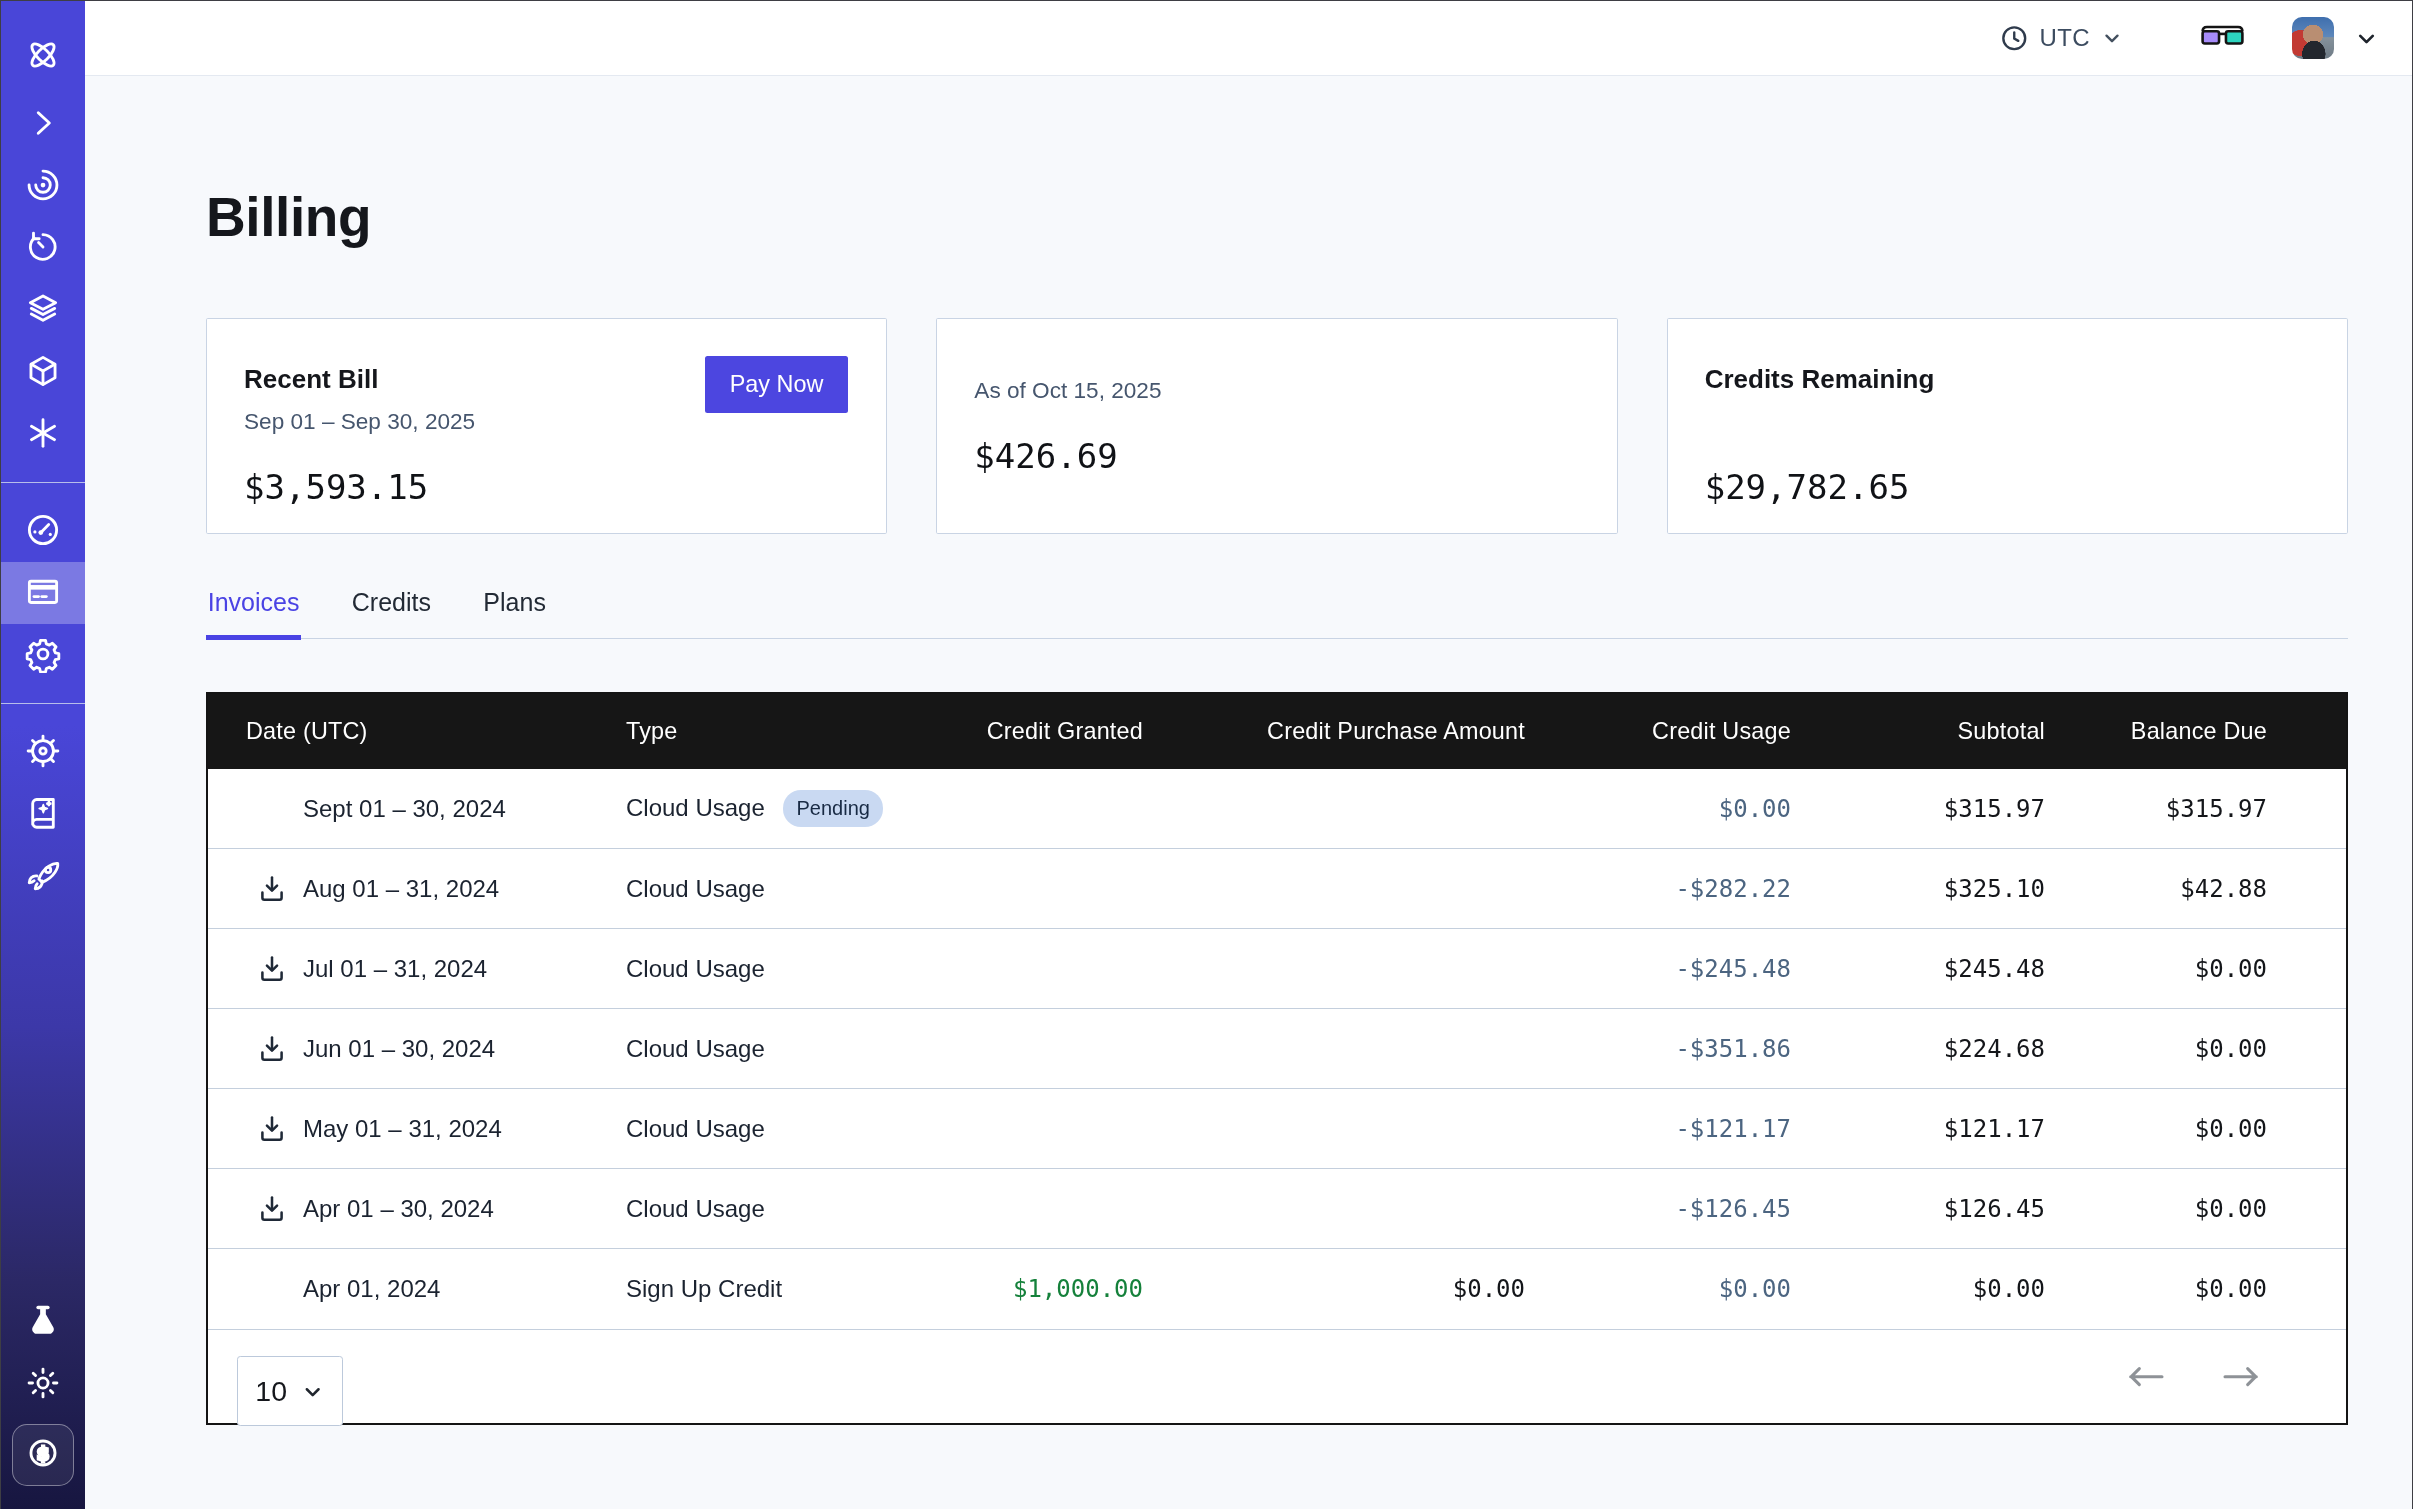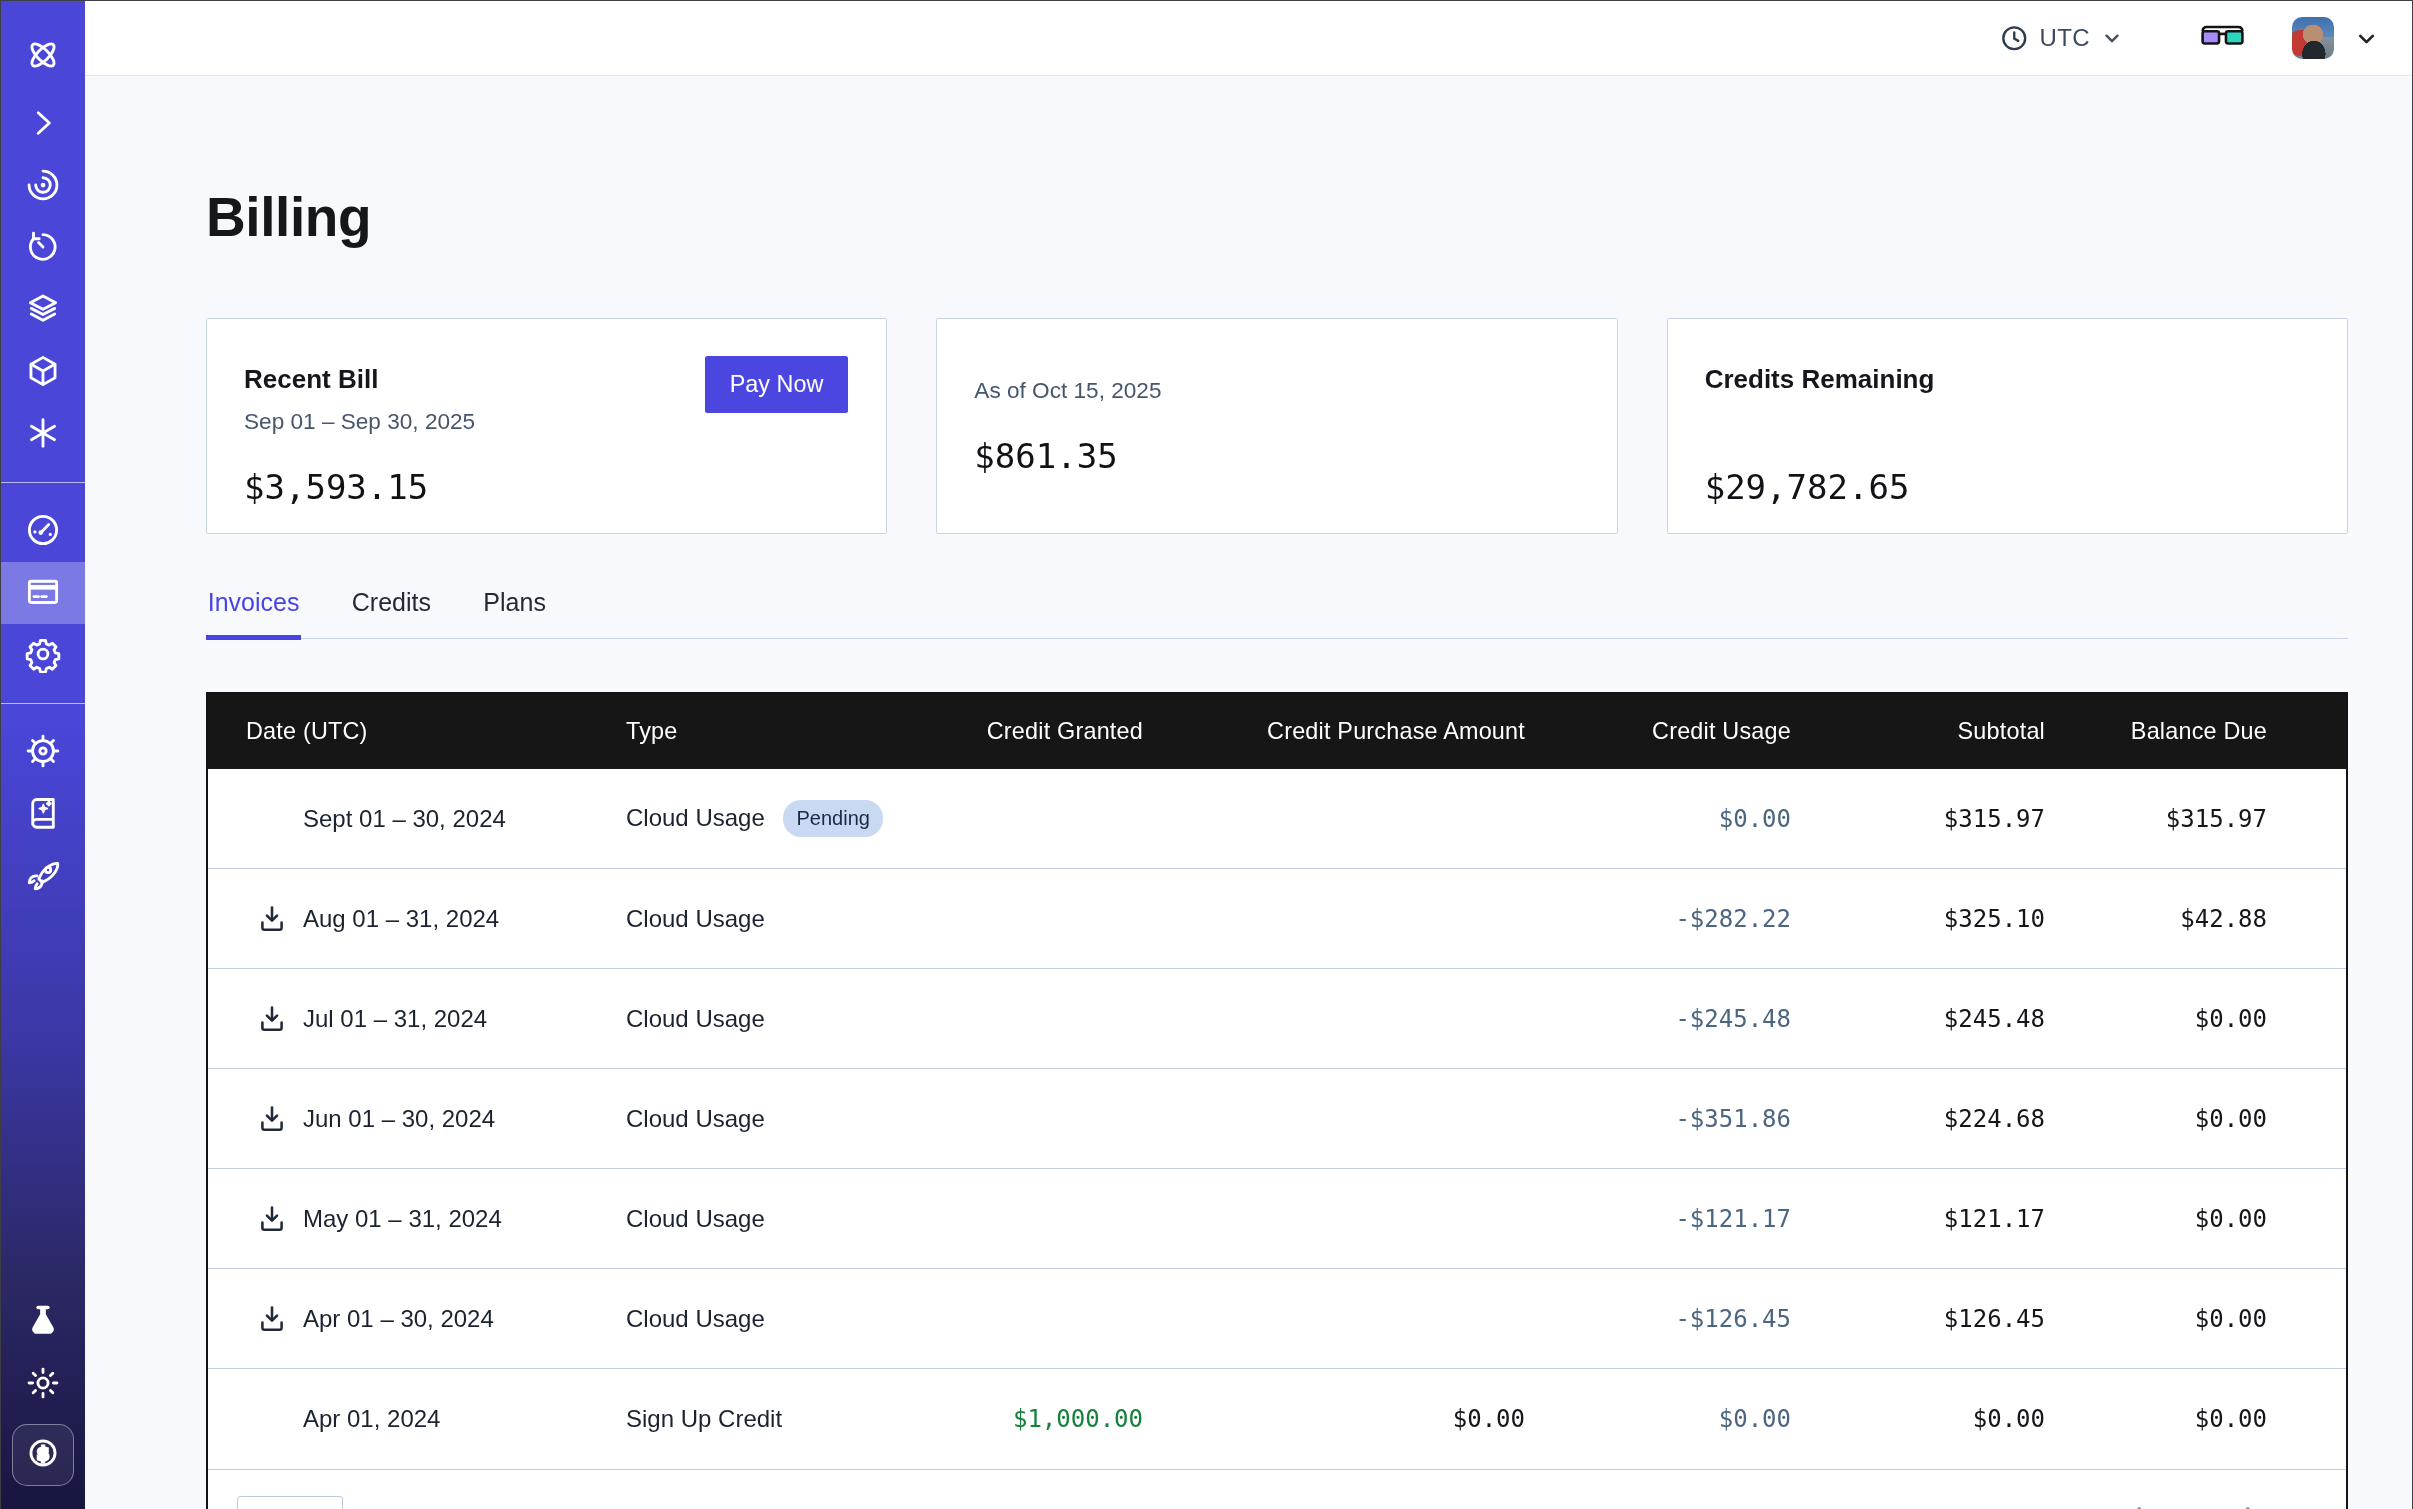--- a/index.html
+++ b/index.html
@@ -86,21 +86,21 @@
   
   .table-wrap { margin-top:53px; border:2.5px solid #141414; background:#FFFFFF; }
   table { width:100%; border-collapse:collapse; table-layout:fixed; }
   thead th {
     background:#161616; color:#FFFFFF; height:75px; font-size:23.4px; font-weight:500;
     text-align:left; letter-spacing:0.2px;
   }
   th.num, td.num { text-align:right; }
   th.c0 { padding-left:38px; }
   th.c6, td.c6 { padding-right:79px; }
-  tbody td { height:100px; }
+  tbody td { height:80px; }
   tbody tr + tr td { border-top:1.7px solid #C4CFDD; }
   .datecell { display:flex; align-items:center; gap:15px; padding-left:46px; font-size:24px; color:#1B2330; }
   .dlbtn { width:33px; height:33px; flex:0 0 33px; display:flex; align-items:center; justify-content:center; cursor:pointer; background:none; border:none; padding:0; }
   .dlbtn svg { width:32px; height:32px; stroke:#1F2937; fill:none; stroke-width:1.9; stroke-linecap:round; stroke-linejoin:round; }
   .dlbtn.hidden { visibility:hidden; }
   .type-text { font-size:24px; color:#1B2330; }
   .pill {
     display:inline-block; margin-left:18.4px; background:#C9D9F2; color:#182A44;
     font-size:20px; font-weight:500; padding:6.7px 13.4px; border-radius:18px; vertical-align:1.7px;
   }
@@ -277,21 +277,21 @@
 
       <section class="cards">
         <div class="card">
           <div class="card-title">Recent Bill</div>
           <div class="card-sub">Sep 01 – Sep 30, 2025</div>
           <div class="card-amount">$3,593.15</div>
           <button class="paynow">Pay Now</button>
         </div>
         <div class="card">
           <div class="card-sub">As of Oct 15, 2025</div>
-          <div class="card-amount">$861.35</div>
+          <div class="card-amount">$426.69</div>
         </div>
         <div class="card">
           <div class="card-title">Credits Remaining</div>
           <div class="card-sub"></div>
           <div class="card-amount">$29,782.65</div>
         </div>
       </section>
 
       <nav class="tabs">
           <button class="tab active">Invoices</button>

